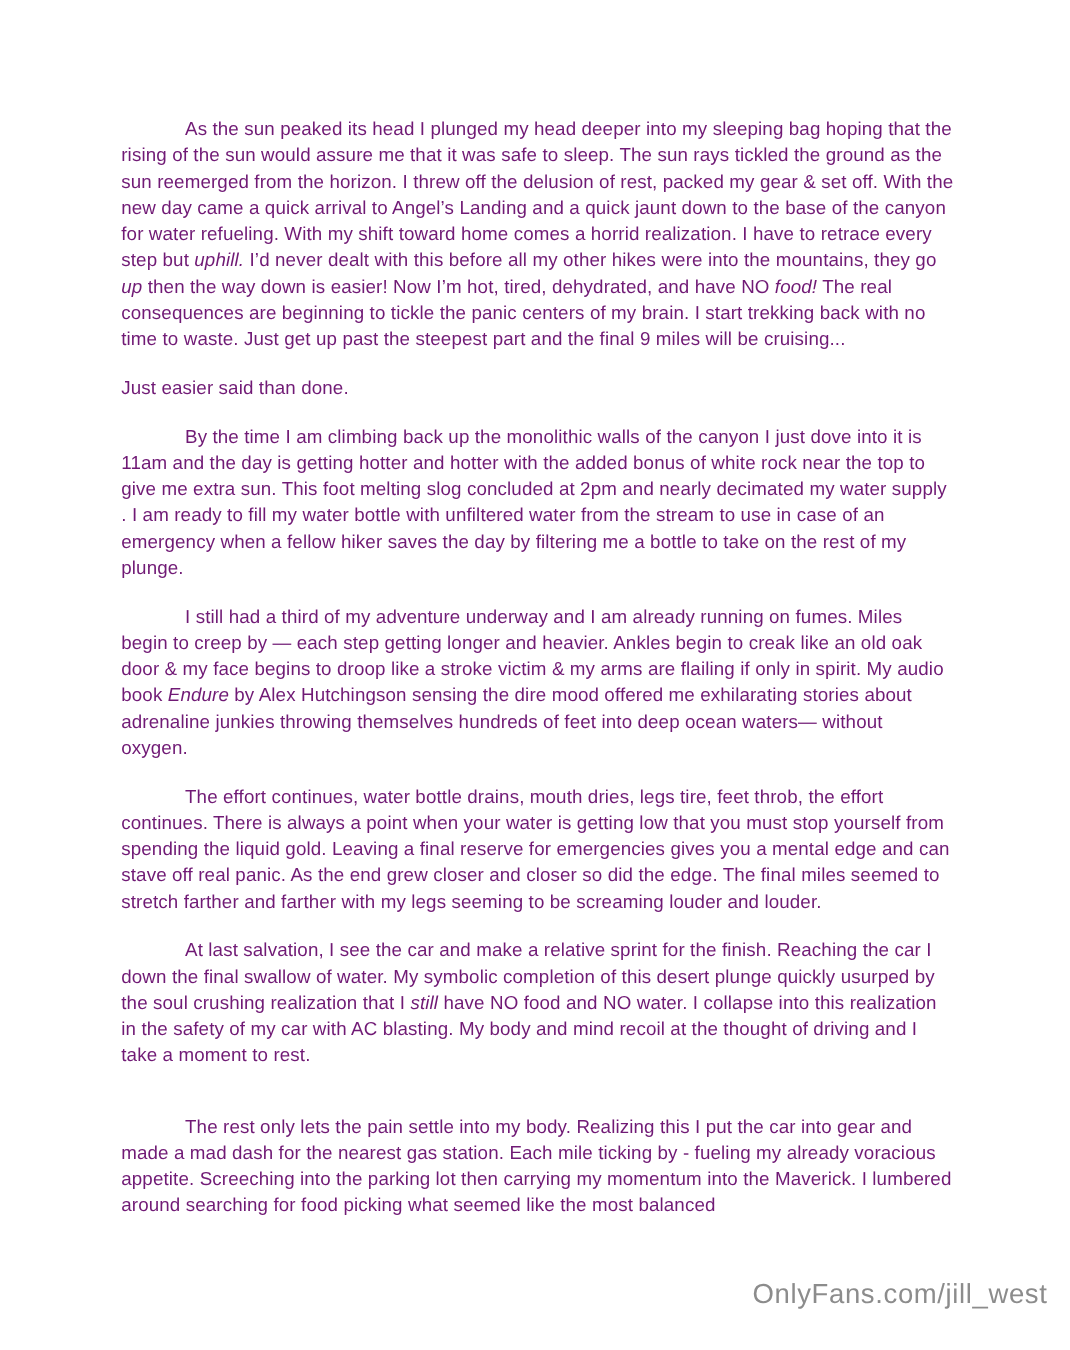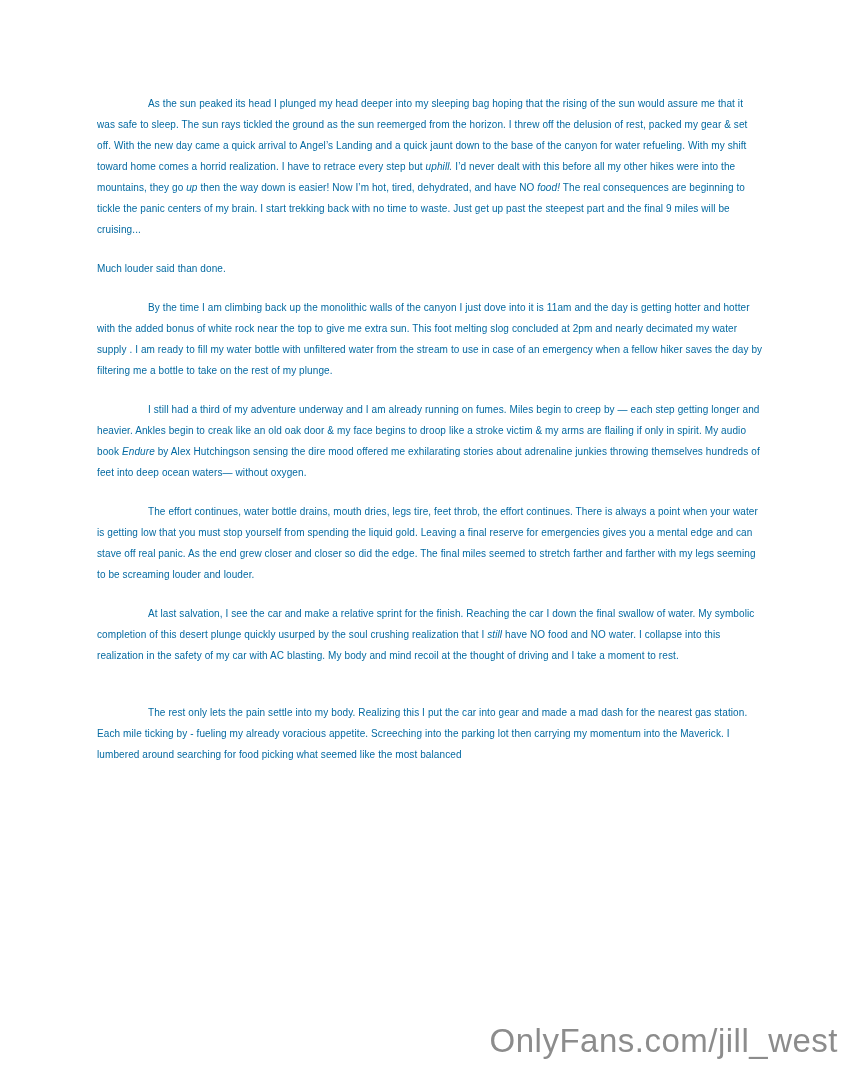--- a/index.html
+++ b/index.html
@@ -11,47 +11,47 @@
   }
   .page {
     position: relative;
     width: 856px; height: 1080px;
     background: #ffffff;
   }
   .doc-body {
     position: absolute;
     left: 97px; top: 93px;
     width: 666px;
-    color: #0369a1;
-    font-size: 10px;
+    color: #701a75;
+    font-size: 15px;
     line-height: 21px;
     letter-spacing: 0.1px;
   }
   .para { margin: 0 0 18px 0; }
   .para.indent { text-indent: 51px; }
   .para.extra-gap { margin-top: 36px; }
   .it { font-style: italic; }
   .watermark {
     position: absolute;
     right: 18px; top: 1022px;
     font-family: "Liberation Sans", sans-serif;
-    font-size: 33px;
+    font-size: 22px;
     font-weight: 400;
     letter-spacing: 0.5px;
     color: #8c8c8c;
     white-space: nowrap;
   }
 </style>
 </head>
 <body>
 
 <div class="page">
   <div class="doc-body">
       <p class="para indent"><span>As the sun peaked its head I plunged my head deeper into my sleeping bag hoping that the rising of the sun would assure me that it was safe to sleep. The sun rays tickled the ground as the sun reemerged from the horizon. I threw off the delusion of rest, packed my gear &amp; set off. With the new day came a quick arrival to Angel’s Landing and a quick jaunt down to the base of the canyon for water refueling. With my shift toward home comes a horrid realization. I have to retrace every step but </span><span class="it">uphill.</span><span> I’d never dealt with this before all my other hikes were into the mountains, they go </span><span class="it">up</span><span> then the way down is easier! Now I’m hot, tired, dehydrated, and have NO </span><span class="it">food!</span><span> The real consequences are beginning to tickle the panic centers of my brain. I start trekking back with no time to waste. Just get up past the steepest part and the final 9 miles will be cruising...</span></p>
-      <p class="para"><span>Much louder said than done.</span></p>
+      <p class="para"><span>Just easier said than done.</span></p>
       <p class="para indent"><span>By the time I am climbing back up the monolithic walls of the canyon I just dove into it is 11am and the day is getting hotter and hotter with the added bonus of white rock near the top to give me extra sun. This foot melting slog concluded at 2pm and nearly decimated my water supply . I am ready to fill my water bottle with unfiltered water from the stream to use in case of an emergency when a fellow hiker saves the day by filtering me a bottle to take on the rest of my plunge.</span></p>
       <p class="para indent"><span>I still had a third of my adventure underway and I am already running on fumes. Miles begin to creep by — each step getting longer and heavier. Ankles begin to creak like an old oak door &amp; my face begins to droop like a stroke victim &amp; my arms are flailing if only in spirit. My audio book </span><span class="it">Endure</span><span> by Alex Hutchingson sensing the dire mood offered me exhilarating stories about adrenaline junkies throwing themselves hundreds of feet into deep ocean waters— without oxygen.</span></p>
       <p class="para indent"><span>The effort continues, water bottle drains, mouth dries, legs tire, feet throb, the effort continues. There is always a point when your water is getting low that you must stop yourself from spending the liquid gold. Leaving a final reserve for emergencies gives you a mental edge and can stave off real panic. As the end grew closer and closer so did the edge. The final miles seemed to stretch farther and farther with my legs seeming to be screaming louder and louder.</span></p>
       <p class="para indent"><span>At last salvation, I see the car and make a relative sprint for the finish. Reaching the car I down the final swallow of water. My symbolic completion of this desert plunge quickly usurped by the  soul crushing realization that I </span><span class="it">still</span><span> have NO food and NO water. I collapse into this realization in the safety of my car with AC blasting. My body and mind recoil at the thought of driving and I take a moment to rest.</span></p>
       <p class="para indent extra-gap"><span>The rest only lets the pain settle into my body. Realizing this I put the car into gear and made a mad dash for the nearest gas station. Each mile ticking by - fueling my already voracious appetite. Screeching into the parking lot then carrying my momentum into the Maverick. I lumbered around searching for food picking what seemed like the most balanced</span></p>
     </div>
   <div class="watermark">OnlyFans.com/jill_west</div>
 </div>
 
 </body></html>

